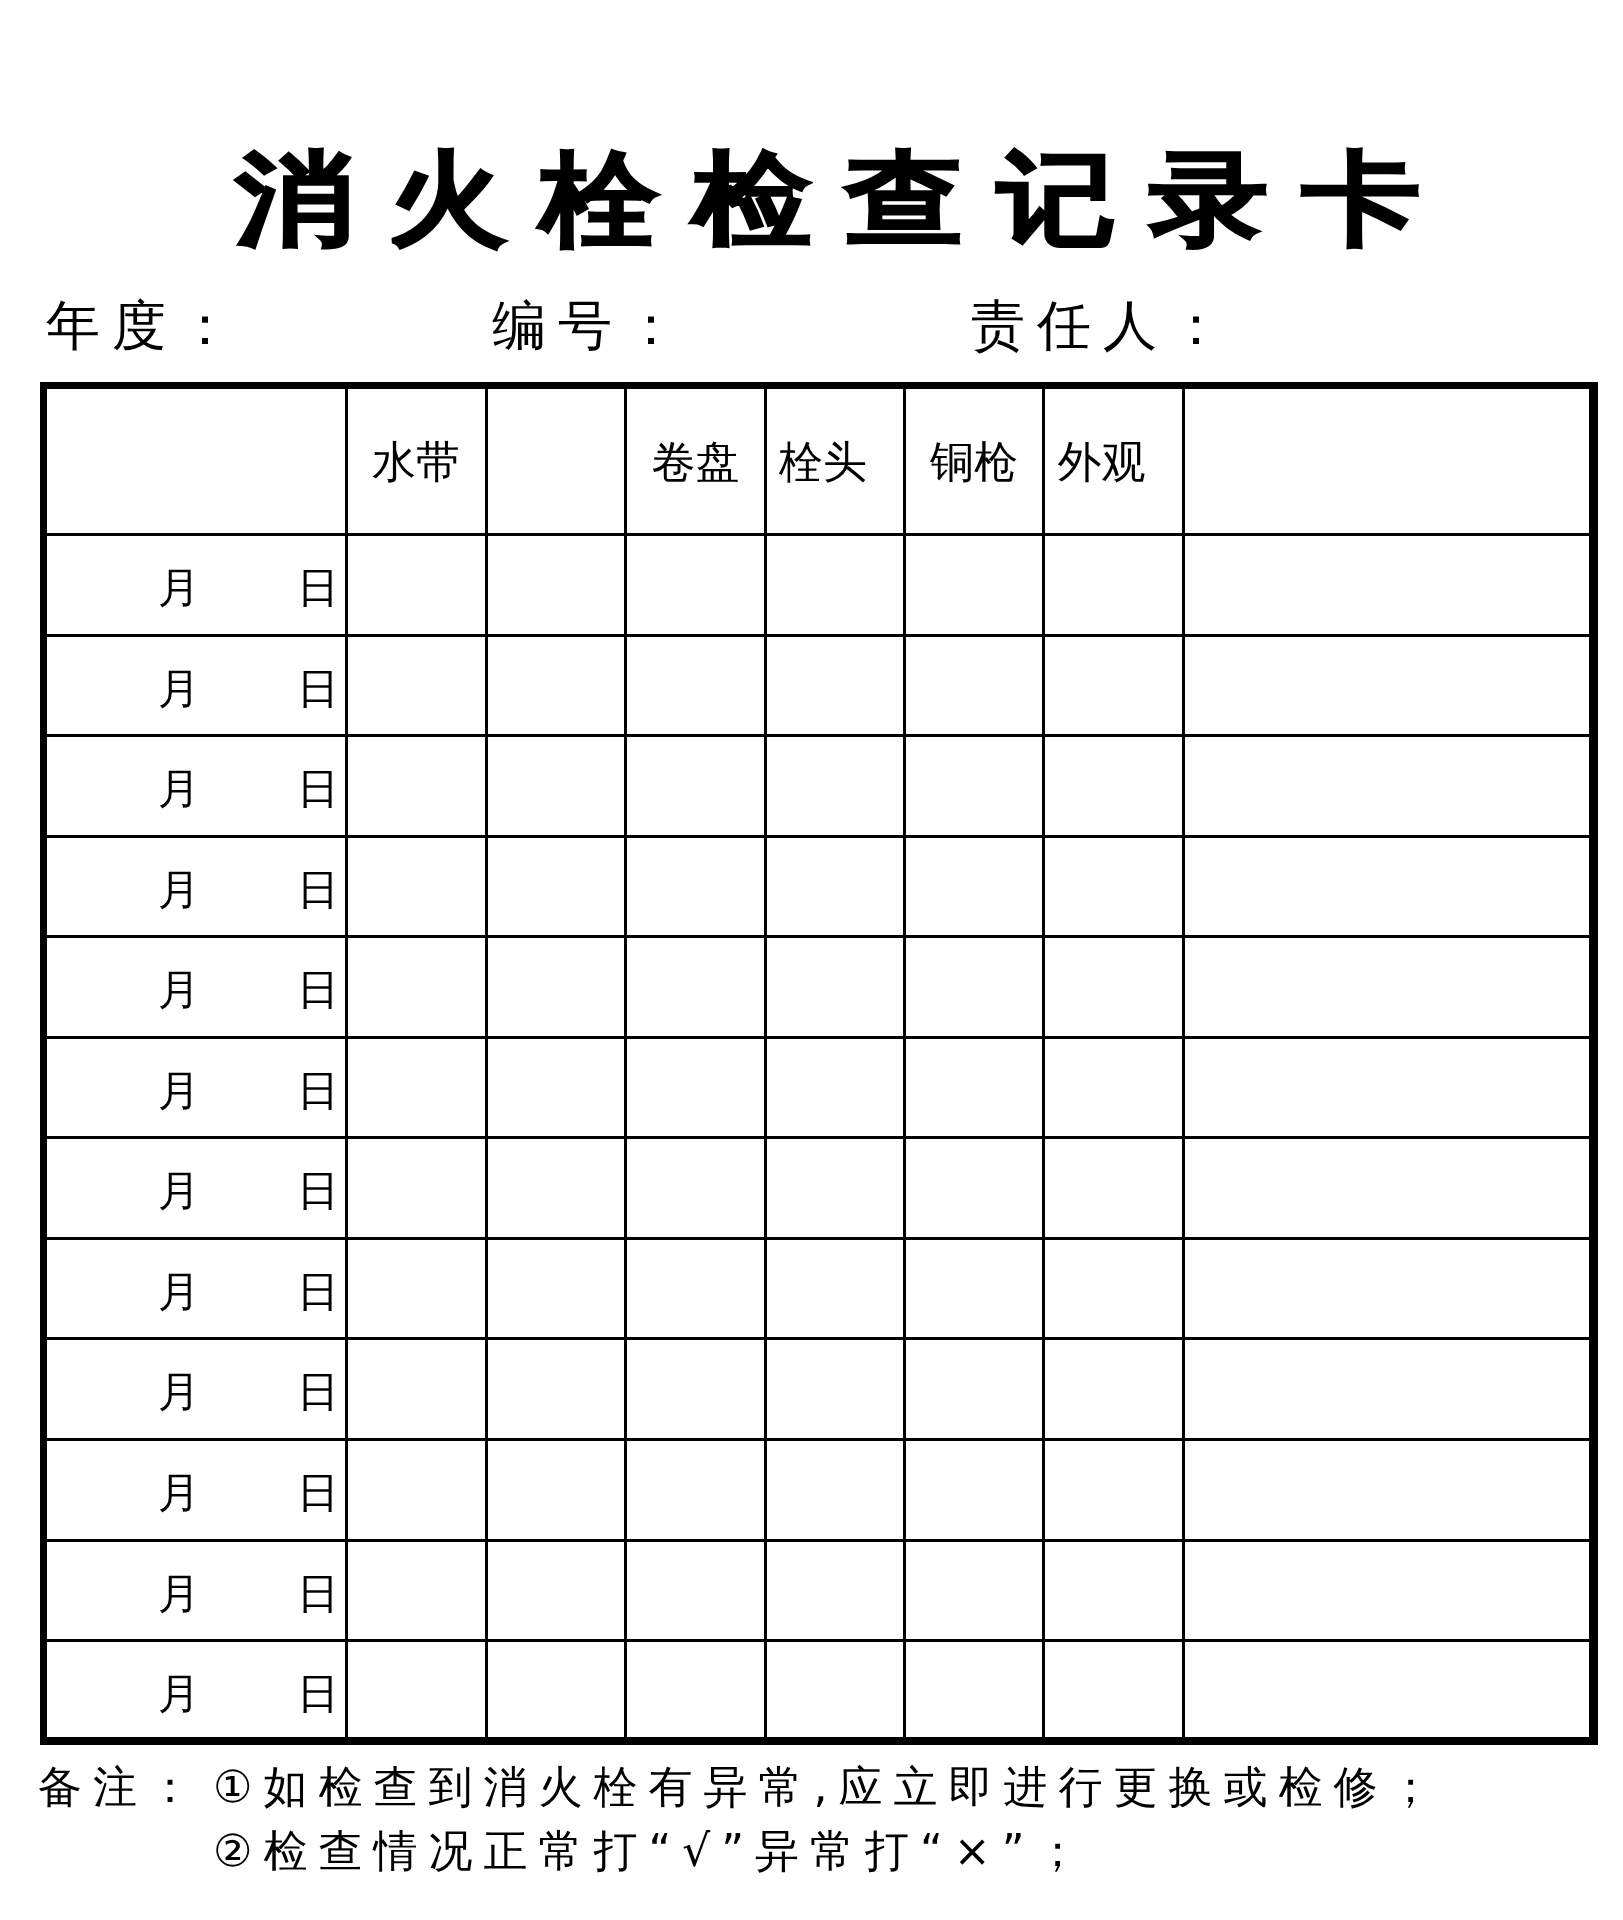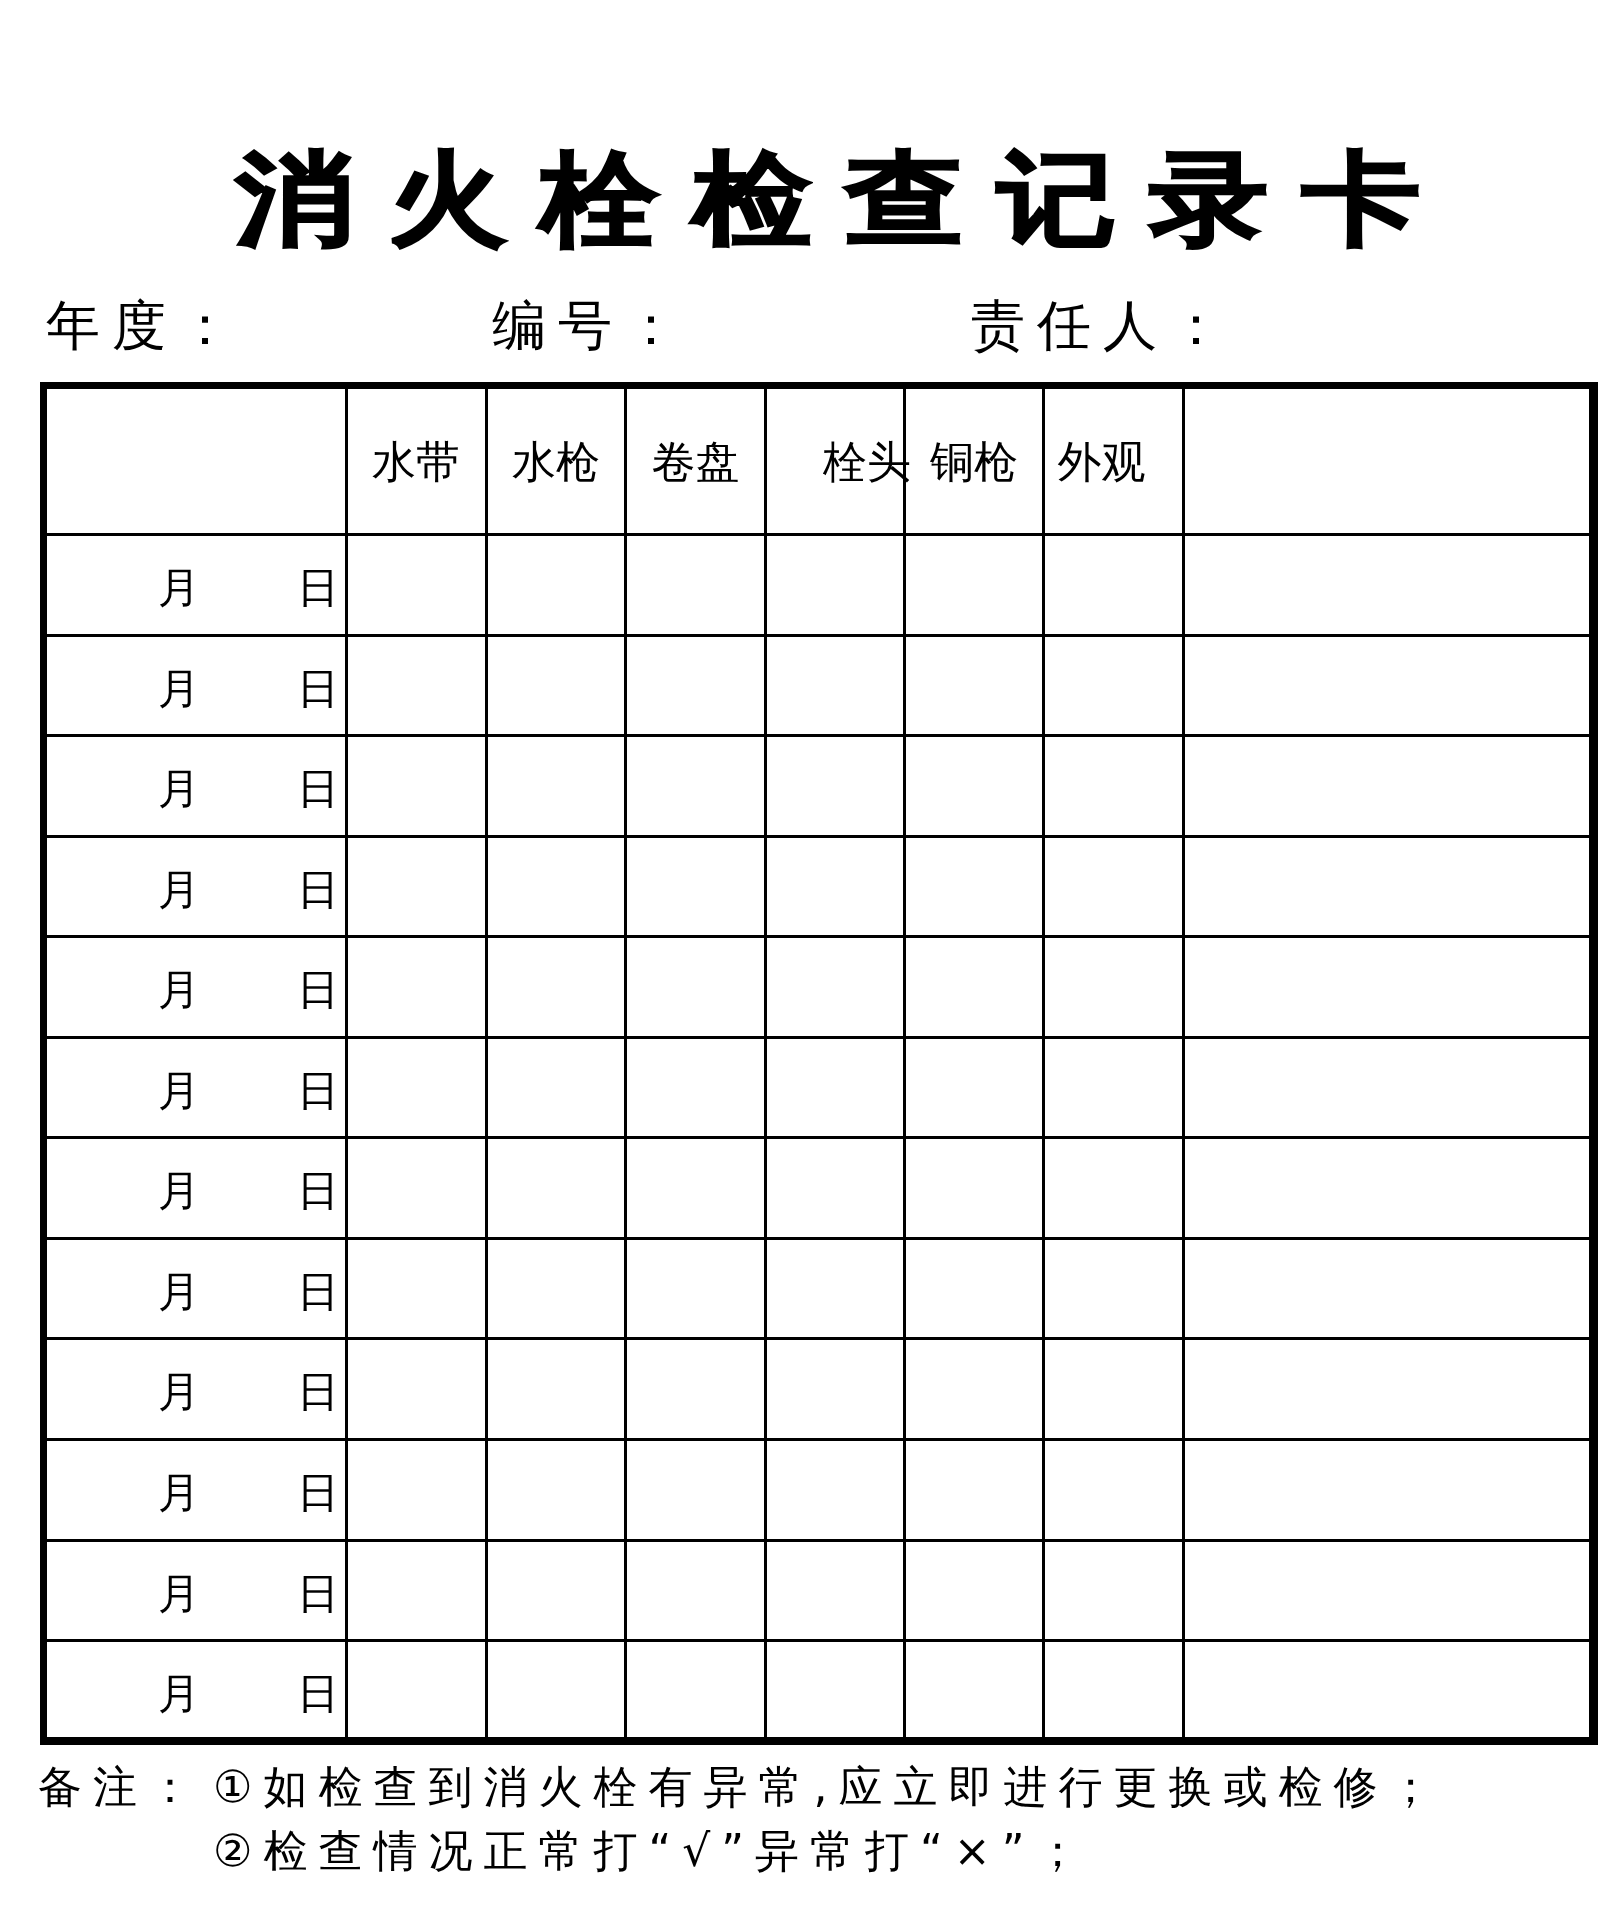--- a/index.html
+++ b/index.html
@@ -61,23 +61,22 @@
   <div class="hline" style="top:647px;"></div>
   <div class="hline" style="top:747px;"></div>
   <div class="hline" style="top:848px;"></div>
   <div class="hline" style="top:948px;"></div>
   <div class="hline" style="top:1049px;"></div>
   <div class="hline" style="top:1150px;"></div>
   <div class="hline" style="top:1250px;"></div>
 
 
   <div class="hdr" style="left:301px;width:136px;">水带</div>
-  <div class="hdr" style="left:441px;width:136px;">水枪</div>
   <div class="hdr" style="left:580px;width:137px;">卷盘</div>
-  <div class="hdr" style="left:720px;width:112px;padding-left:44px;">栓头</div>
+  <div class="hdr" style="left:720px;width:112px;">栓头</div>
   <div class="hdr" style="left:859px;width:136px;">铜枪</div>
   <div class="hdr" style="left:998px;width:113px;">外观</div>
 
   <div class="date-cell" style="top:147px;">
     <span class="date-m" style="top:31px;">月</span>
     <span class="date-d" style="top:31px;">日</span>
   </div>
   <div class="date-cell" style="top:248px;">
     <span class="date-m" style="top:31px;">月</span>
     <span class="date-d" style="top:31px;">日</span>

